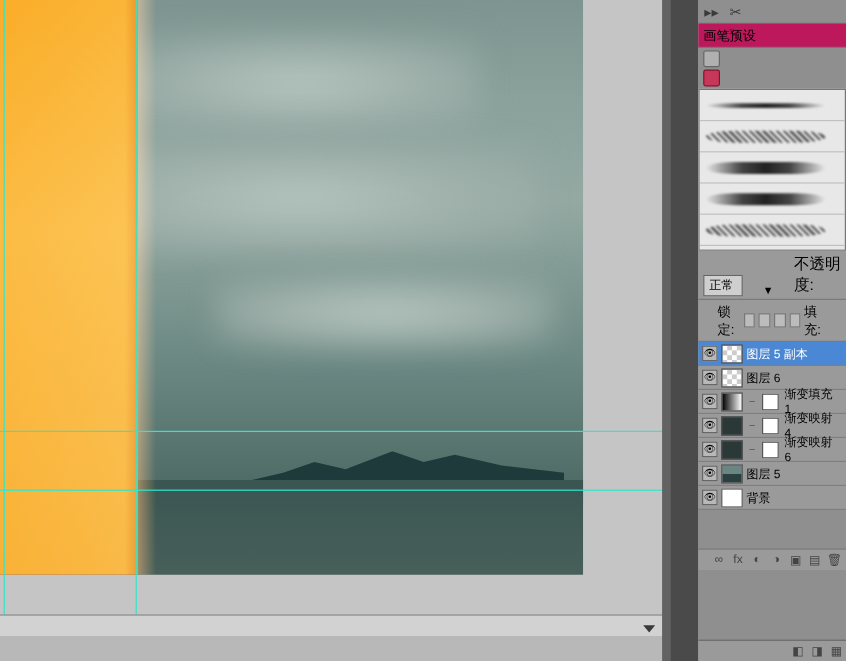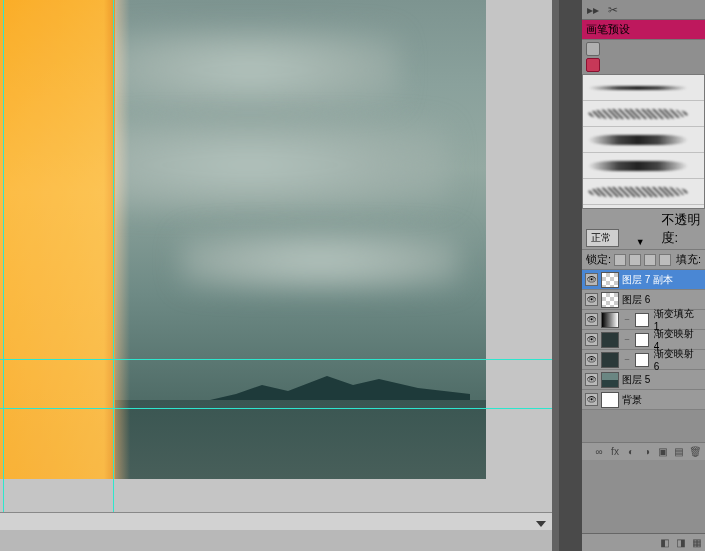--- a/index.html
+++ b/index.html
@@ -35,21 +35,21 @@
 .brush-list{height:135px;background:#e8e8e8;border:1px solid #777;overflow:hidden}
 .brush-row{height:26px;border-bottom:1px solid #c0c0c0;position:relative}
 .stroke{position:absolute;left:5px;top:8px;width:100px;height:10px;background:linear-gradient(90deg,transparent 0%,#444 30%,#222 50%,#444 70%,transparent 100%);border-radius:50%/100%;filter:blur(1px)}
 .stroke.thin{height:4px;top:11px}
 .stroke.tex{background:repeating-linear-gradient(45deg,#555 0 2px,transparent 2px 4px);border-radius:50%/100%}
 .panel-tabs{display:flex;background:#787878;border-top:1px solid #555;height:18px}
 .ptab{padding:2px 6px;font-size:10px;color:#c0c0c0;border-right:1px solid #666}
 .ptab.active{background:#9a9a9a;color:#000}
 .panel-row{display:flex;align-items:flex-end;padding:2px 4px;background:#9a9a9a;gap:17px;font-size:10px;border-bottom:1px solid #7a7a7a}
 .blend-sel{background:#cfcfcf;border:1px solid #666;padding:1px 4px;width:42px;font-size:10px}
-.lock-row{display:flex;align-items:center;padding:2px 4px;background:#9a9a9a;gap:3px;font-size:10px;border-bottom:1px solid #7a7a7a}
+.lock-row{display:flex;align-items:center;padding:2px 16px;background:#9a9a9a;gap:3px;font-size:10px;border-bottom:1px solid #7a7a7a}
 .lock-ic{width:12px;height:12px;border:1px solid #777;background:#bcbcbc}
 .layers{background:#9a9a9a}
 .layer{display:flex;align-items:center;height:20px;border-bottom:1px solid #808080;padding:0 3px;gap:3px}
 .layer.sel{background:#4a87d4}
 .layer.sel .lname{color:#fff}
 .eye{width:13px;height:13px;border:1px solid #666;background:#b8b8b8;display:flex;align-items:center;justify-content:center;font-size:8px}
 .thumb{width:18px;height:16px;border:1px solid #555;background:#fff}
 .thumb.checker{background:repeating-conic-gradient(#ccc 0% 25%,#fff 0% 50%) 0 0/8px 8px}
 .thumb.dark{background:#2a3838}
 .thumb.grad{background:linear-gradient(90deg,#000,#fff)}
@@ -135,21 +135,21 @@
     <div class="lock-ic"></div>
     <div class="lock-ic"></div>
     <div class="lock-ic"></div>
     <span style="margin-left:auto">填充:</span>
   </div>
 
   <div class="layers">
     <div class="layer sel">
       <div class="eye">👁</div>
       <div class="thumb checker"></div>
-      <span class="lname">图层 7 副本</span>
+      <span class="lname">图层 5 副本</span>
     </div>
     <div class="layer">
       <div class="eye">👁</div>
       <div class="thumb checker"></div>
       <span class="lname">图层 6</span>
     </div>
     <div class="layer">
       <div class="eye">👁</div>
       <div class="thumb grad"></div>
       <div class="link">⎯</div>

